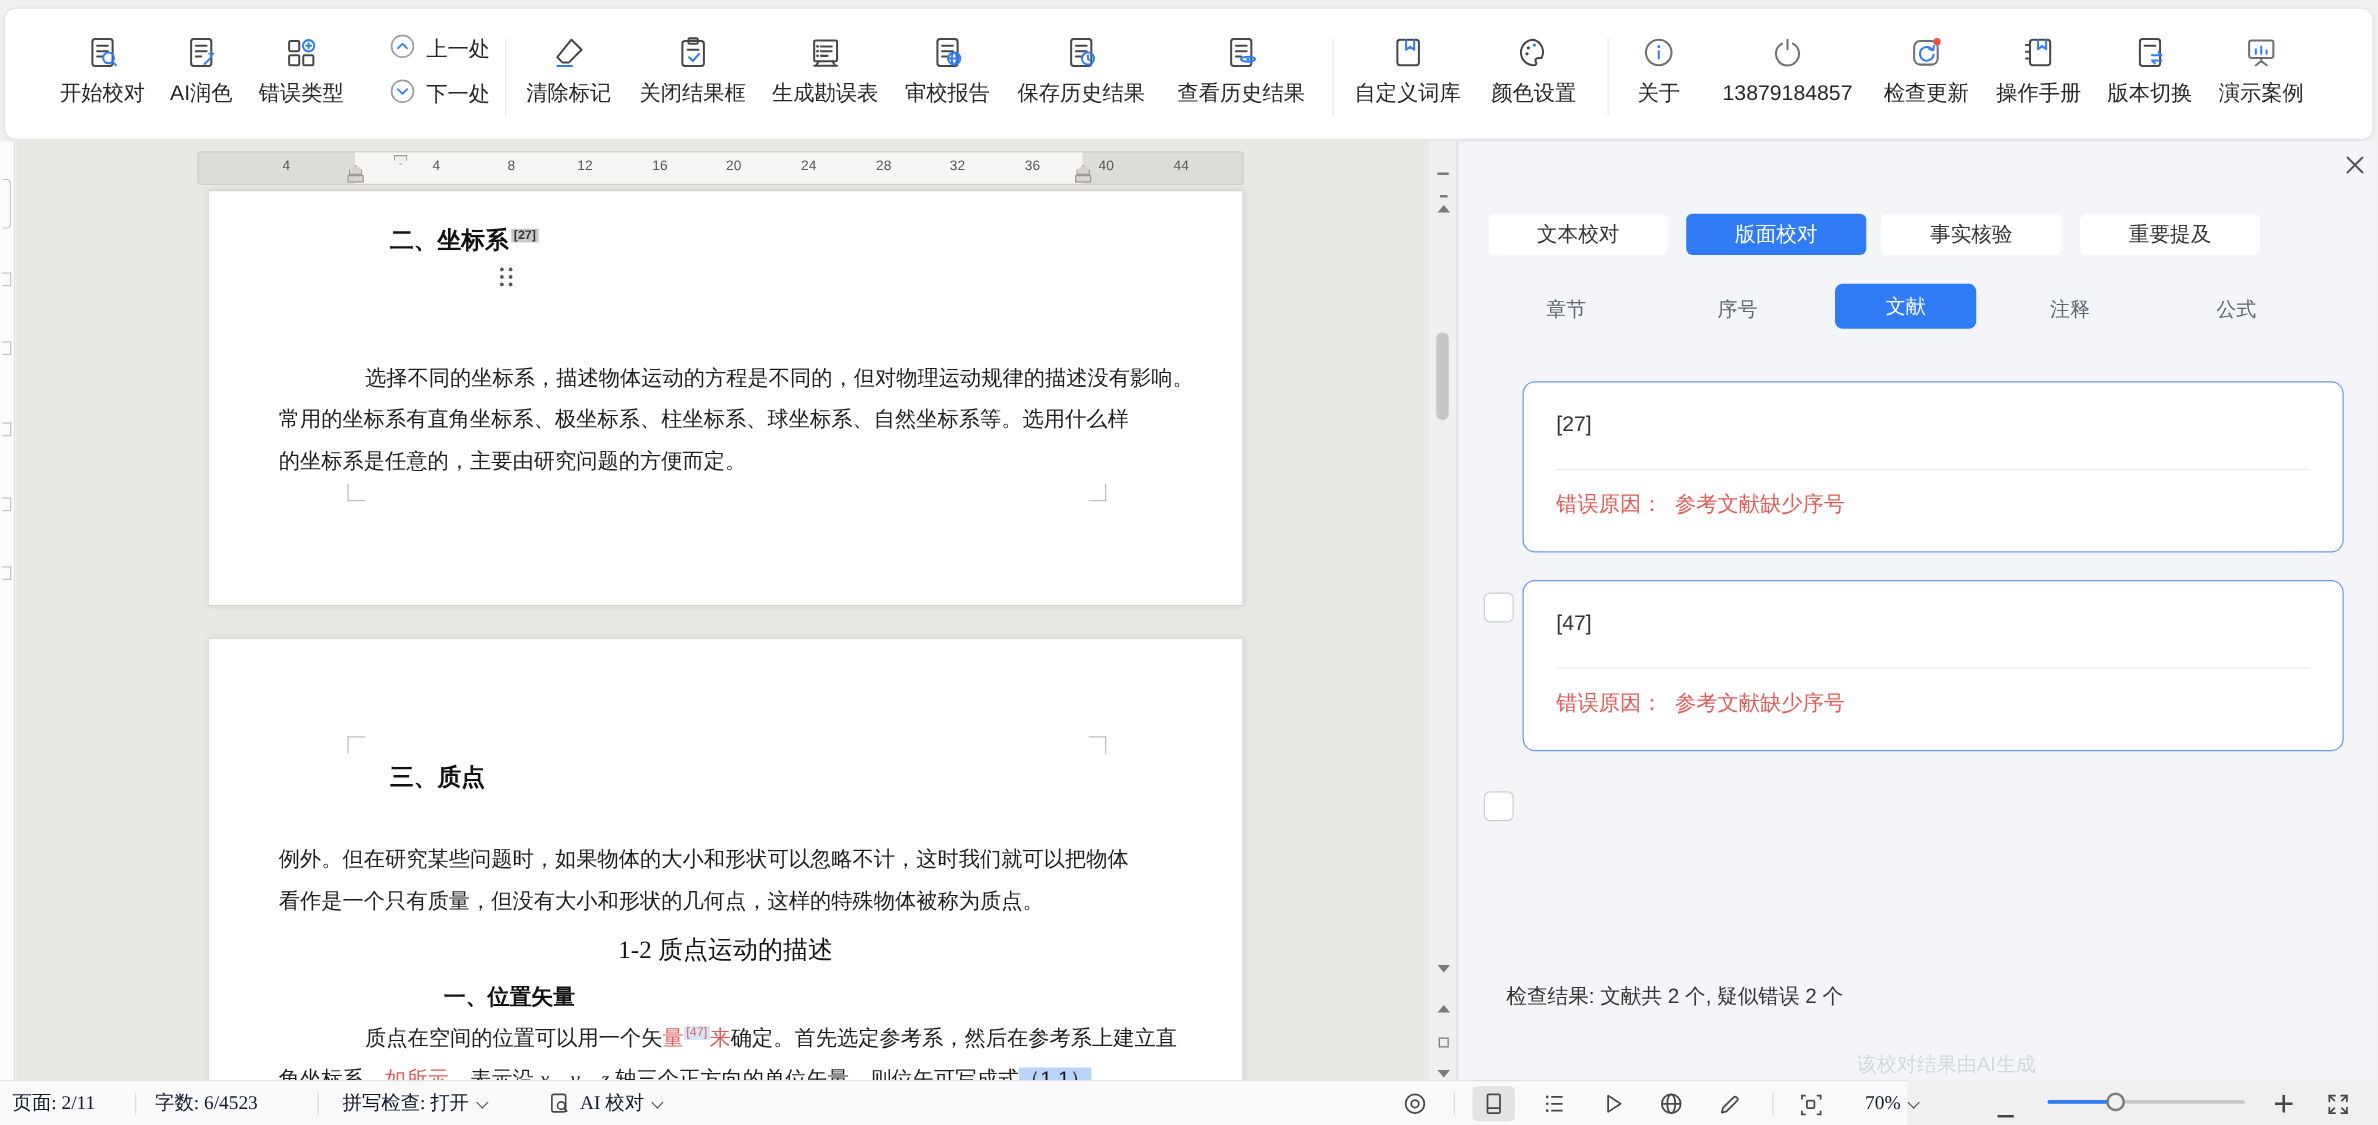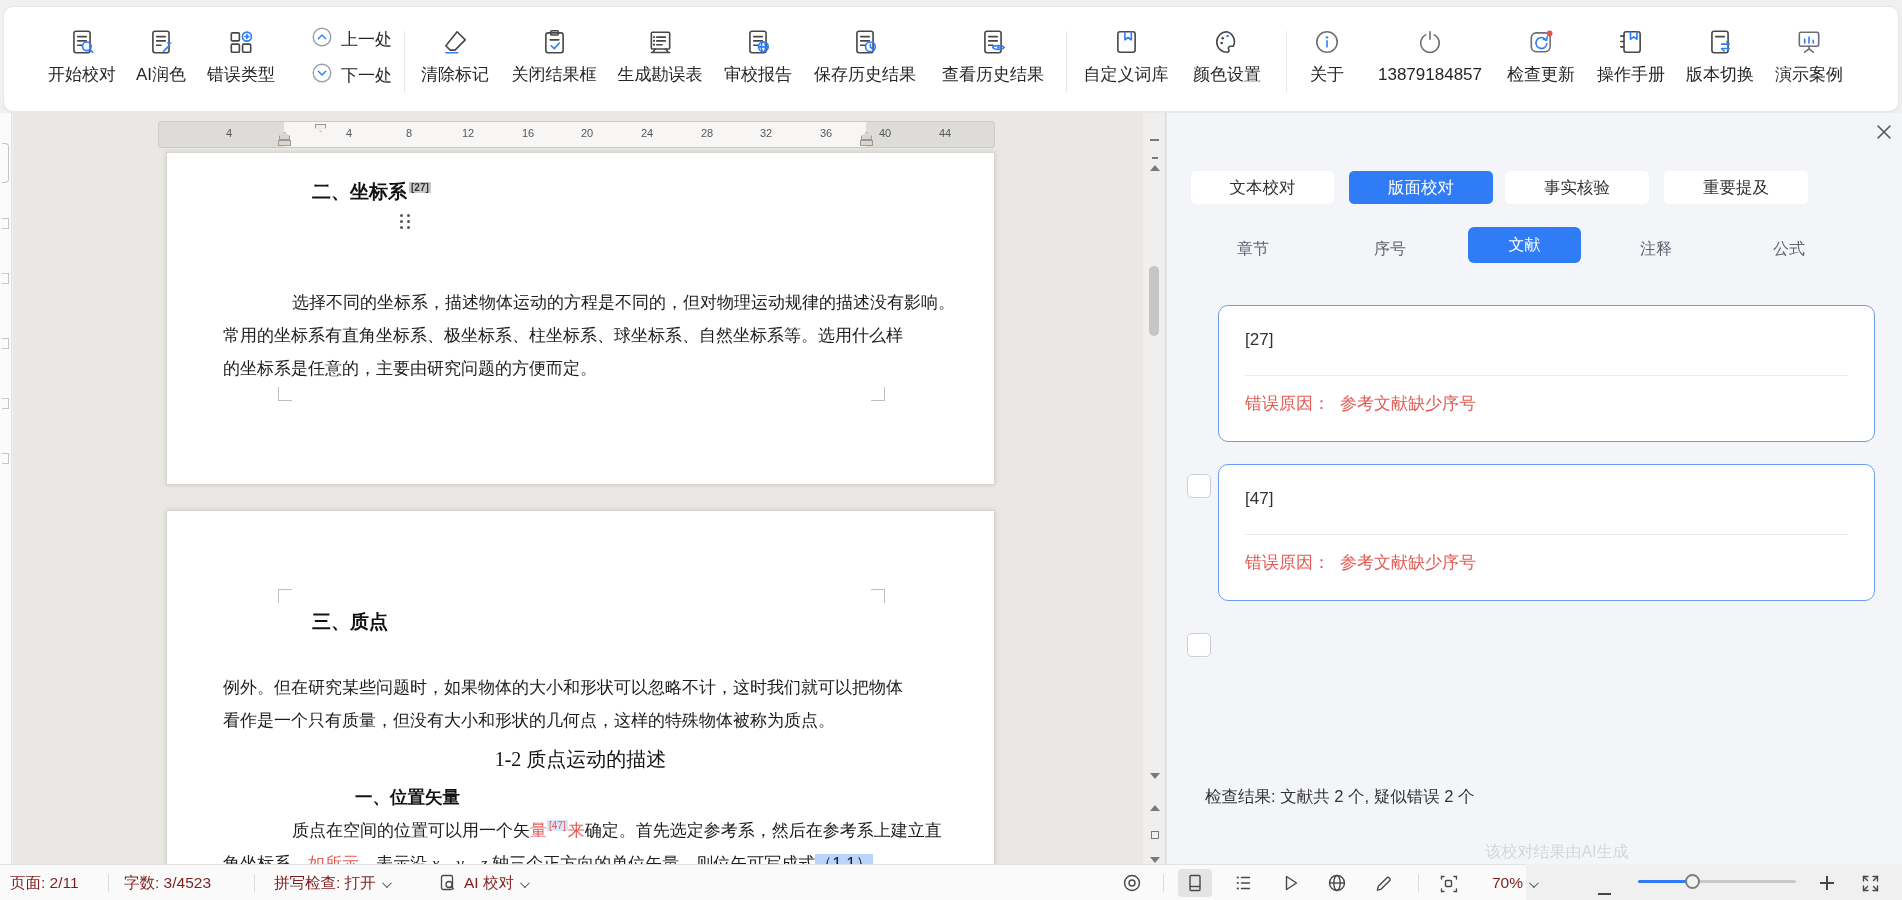--- a/index.html
+++ b/index.html
@@ -84,21 +84,21 @@
   .card { position:absolute; left:51px; width:657px; height:137px; background:#fff; border:1px solid #6B9BF2; border-radius:10px; cursor:pointer; }
   .card .ref { position:absolute; left:26px; top:24px; font-size:17px; color:#333; }
   .card .cdiv { position:absolute; left:26px; right:26px; top:69px; height:1px; background:#e8eaee; }
   .card .creason { position:absolute; left:26px; top:86px; font-size:17px; color:#E25A55; }
   .card .creason .gap { display:inline-block; width:10px; }
   .cb { position:absolute; left:20px; width:24px; height:24px; background:#fff; border:1.5px solid #ccd0d6; border-radius:5px; cursor:pointer; }
   .psummary { position:absolute; left:38px; top:673px; font-size:16.5px; color:#333; }
   .pwatermark { position:absolute; left:190px; top:729px; width:400px; text-align:center; font-size:16px; color:#d3d7dc; }
 
   
-  .statusbar { position:absolute; left:0; top:864px; width:1526px; height:36px; background:#fafafa; border-top:1px solid #e2e2e2; font-size:15.5px; color:#7f1d1d; }
+  .statusbar { position:absolute; left:0; top:864px; width:1526px; height:36px; background:#fafafa; border-top:1px solid #e2e2e2; font-size:15.5px; color:#0f172a;font-family:Liberation Serif, serif; }
   .sb { position:absolute; top:0; height:36px; line-height:36px; white-space:nowrap; }
   .sbdiv { position:absolute; top:9px; width:1px; height:18px; background:#dcdcdc; }
   .caret { display:inline-block; width:7px; height:7px; border-right:1.5px solid #555; border-bottom:1.5px solid #555; transform:rotate(45deg) translateY(-2px); margin-left:6px; }
   .sbicon { position:absolute; top:8px; cursor:pointer; }
   .sbicon svg { display:block; }
   .viewsel { position:absolute; left:1178px; top:4px; width:34px; height:28px; background:#e4e4e4; border-radius:4px; }
   .ztrack { position:absolute; left:1638px; top:880px; width:158px; height:3px; background:#c9c9c9; border-radius:2px; cursor:pointer; }
   .ztrack .fill { position:absolute; left:0; top:0; height:3px; width:54px; background:#2F7CF6; border-radius:2px; }
   .zknob { position:absolute; left:1685px; top:874px; width:15px; height:15px; border-radius:50%; background:#f2f2f2; border:2px solid #7d7d7d; cursor:pointer; }
   .minus { display:inline-block; width:13px; height:2.5px; background:#444; }
@@ -446,21 +446,21 @@
       </div>
 
       <div class="psummary">检查结果: 文献共 2 个, 疑似错误 2 个</div>
       <div class="pwatermark">该校对结果由AI生成</div>
     </div>
   </div>
 
   <div class="statusbar">
     <span class="sb" style="left:10px">页面: 2/11</span>
     <div class="sbdiv" style="left:108px"></div>
-    <span class="sb" style="left:124px">字数: 3/4523</span>
+    <span class="sb" style="left:124px">字数: 6/4523</span>
     <div class="sbdiv" style="left:254px"></div>
     <span class="sb" style="left:274px"><span>拼写检查: 打开</span><span class="caret"></span></span>
     <span class="sbicon" style="left:438px">
         <svg width="20" height="20" viewBox="0 0 20 20">
           <rect x="3.5" y="2.5" width="11" height="14" rx="1.5" stroke="#474747" fill="none" stroke-width="1.3"></rect>
           <circle cx="11" cy="11.5" r="3" stroke="#474747" fill="#fff" stroke-width="1.3"></circle>
           <path d="M13.2 13.7l2.2 2.2" stroke="#474747" stroke-width="1.3" stroke-linecap="round"></path>
         </svg>
       </span>
     <span class="sb" style="left:464px"><span>AI 校对</span><span class="caret"></span></span>

